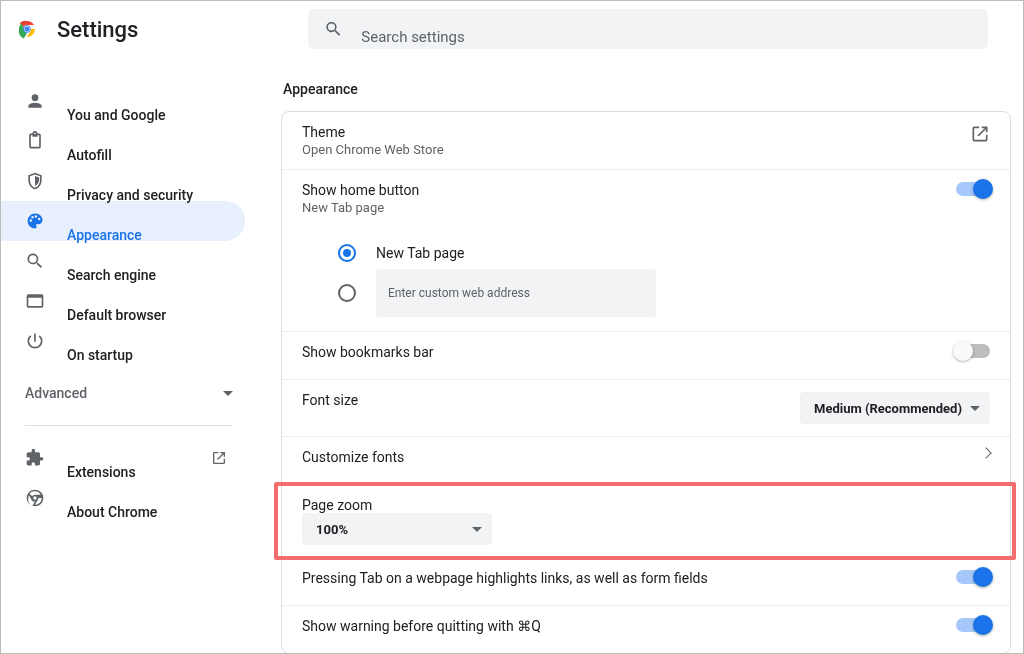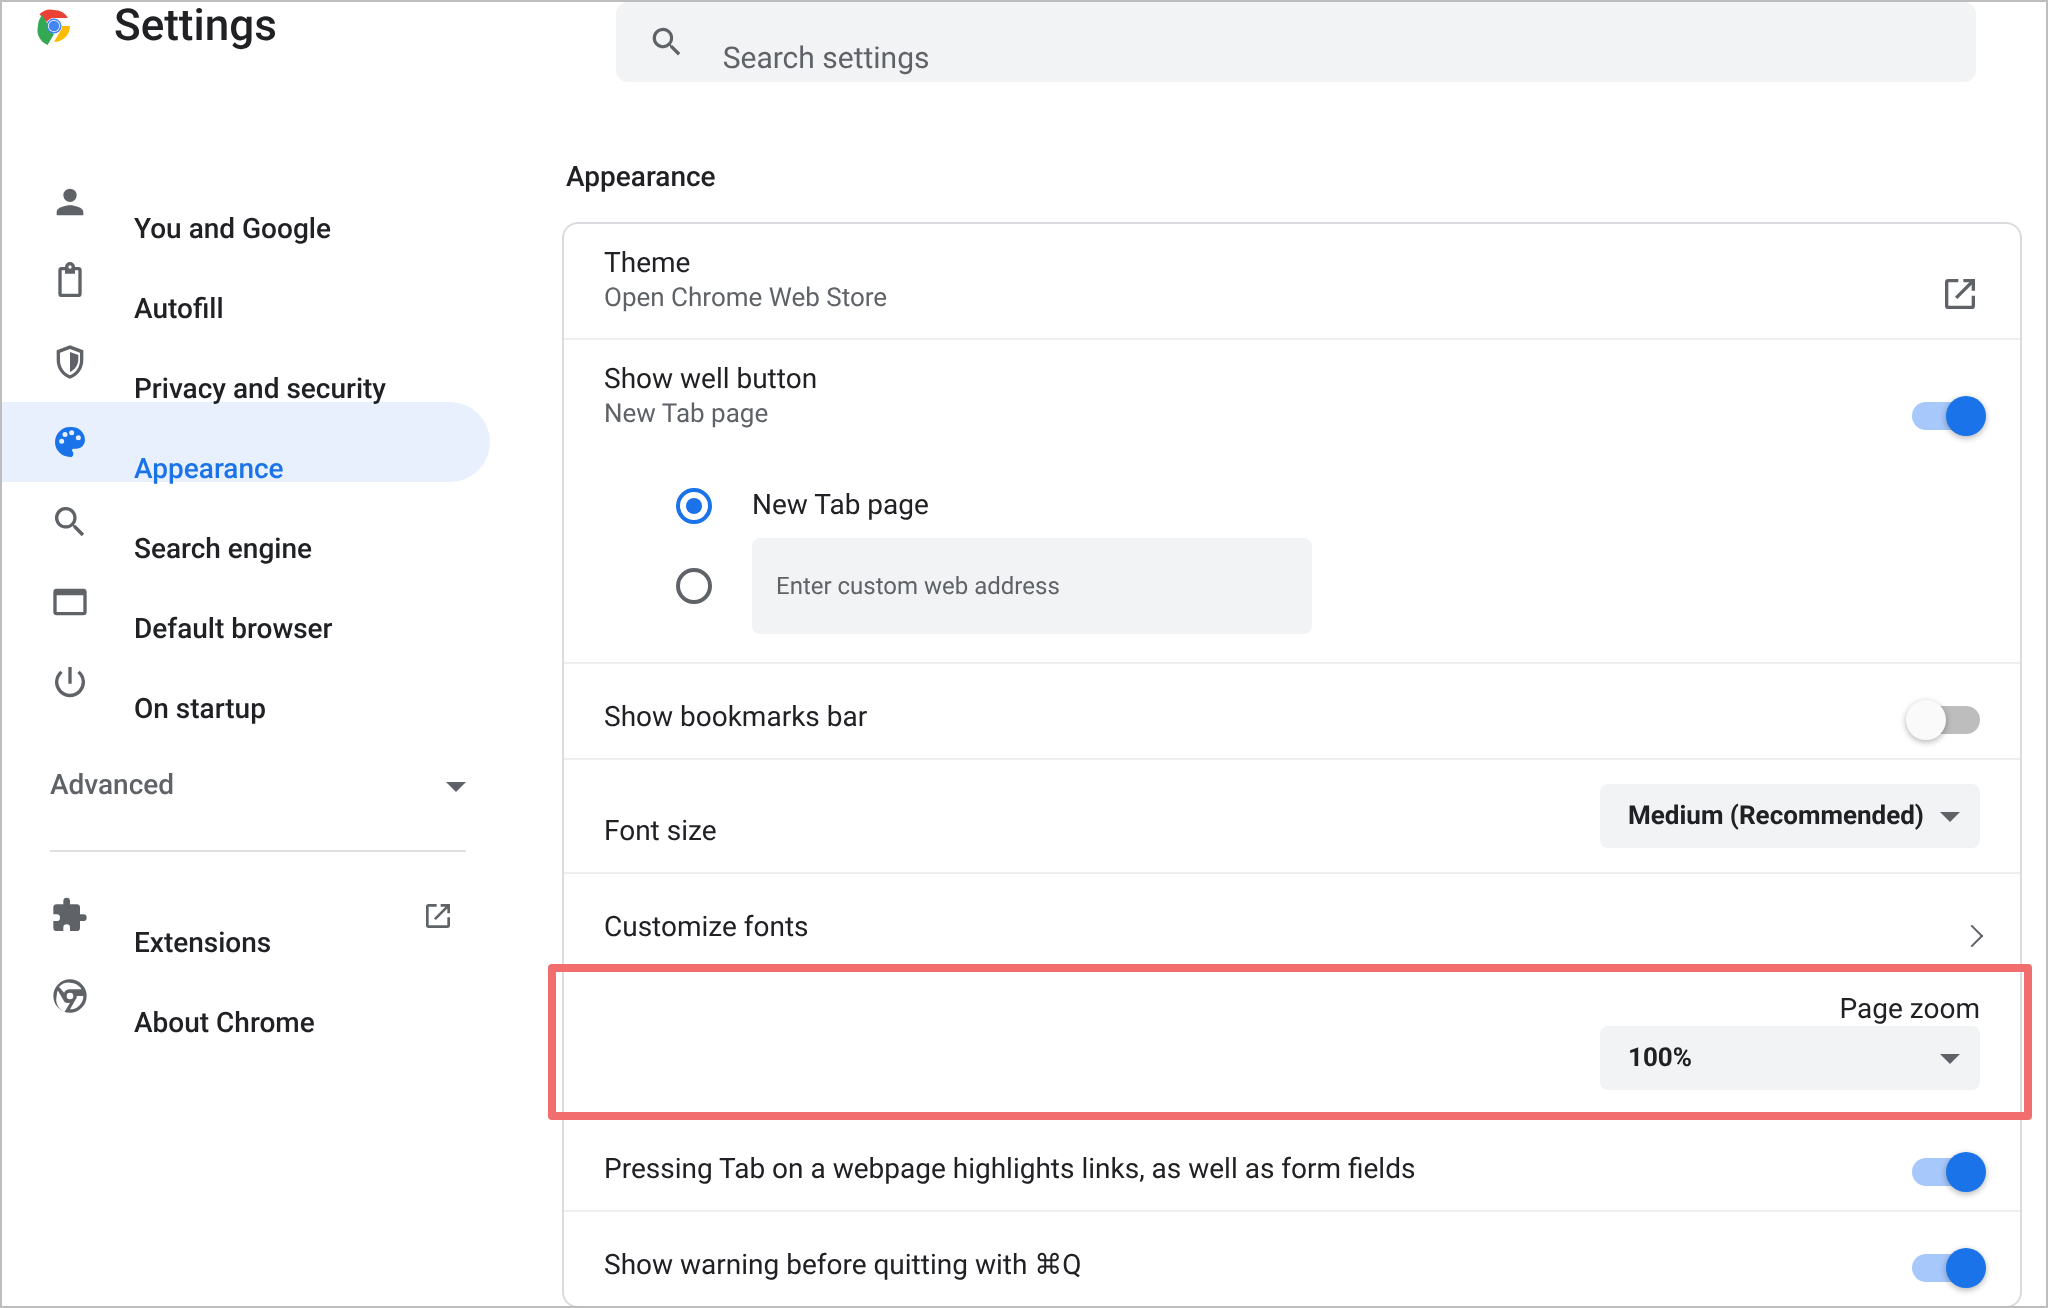--- a/index.html
+++ b/index.html
@@ -9,21 +9,21 @@
     --text-2:#5f6368;
     --divider:#e0e0e0;
     --row-divider:#eeeeee;
     --control-bg:#f1f3f4;
     --card-border:#dadce0;
     --page:#ffffff;
   }
   *{box-sizing:border-box;font-family:Roboto,"Segoe UI",Arial,sans-serif;}
   body{margin:0;background:var(--page);width:1024px;height:654px;overflow:hidden;border:1px solid #bdbdbd;}
   
-  .header{display:flex;height:56px;padding:0 14px;}
+  .header{display:flex;align-items:center;height:56px;padding:0 14px;}
   .chrome-logo{width:24px;height:24px;margin-right:18px;}
   .page-title{font-size:22px;font-weight:500;color:var(--text);}
   .search-wrap{flex:1;margin-left:170px;}
   .search{height:40px;background:var(--control-bg);border-radius:20px/20px;border-radius:6px;display:flex;align-items:center;padding:0 16px;max-width:680px;}
   .search input{border:0;background:transparent;outline:0;font-size:15px;color:var(--text);width:100%;margin-top:16px;}
   .search input::placeholder{color:var(--text-2);}
   .search-ico{width:20px;height:20px;fill:var(--text-2);margin-right:16px;}
   
   .body{display:flex;height:calc(654px - 56px);}
   .sidebar{width:256px;padding-top:24px;}
@@ -32,21 +32,21 @@
   .nav-item.active .nav-ico{fill:var(--blue);}
   .nav-ico{width:20px;height:20px;fill:var(--text-2);margin-right:22px;flex:none;}
   .nav-label{font-size:14px;font-weight:500;margin-top:28px;}
   .adv{display:flex;align-items:center;height:40px;padding:0 24px;margin-top:12px;color:var(--text-2);font-size:14px;font-weight:500;cursor:pointer;justify-content:space-between;}
   .sep{height:1px;background:var(--divider);margin:12px 24px;}
   .nav-item .ext-open{margin-left:auto;margin-right:18px;width:16px;height:16px;fill:var(--text-2);}
   
   .main{flex:1;padding:24px 12px 0 24px;overflow:auto;}
   .section-title{font-size:14px;font-weight:500;color:var(--text);margin:0 0 14px 2px;}
   .card{border:1px solid var(--card-border);border-radius:8px;}
-  .row{display:flex;align-items:flex-end;min-height:48px;padding:12px 20px;border-top:1px solid var(--row-divider);}
+  .row{display:flex;align-items:flex-start;min-height:48px;padding:12px 20px;border-top:1px solid var(--row-divider);}
   .row:first-child{border-top:0;}
   .row-title{font-size:14px;color:var(--text);}
   .row-sub{font-size:13px;color:var(--text-2);margin-top:2px;}
   .row-left{display:flex;flex-direction:column;}
   .row-spacer{flex:1;}
   .open-ico{width:20px;height:20px;fill:var(--text-2);}
   .arrow-ico{width:8px;height:8px;border-right:1.5px solid var(--text-2);border-bottom:1.5px solid var(--text-2);transform:rotate(-45deg);}
   
   .toggle{position:relative;width:34px;height:14px;border-radius:7px;background:#bdbdbd;}
   .toggle::after{content:"";position:absolute;top:-3px;width:20px;height:20px;border-radius:50%;background:#fafafa;box-shadow:0 1px 3px rgba(0,0,0,.3);}
@@ -172,21 +172,21 @@
           <span class="row-sub">Open Chrome Web Store</span>
         </div>
         <div class="row-spacer"></div>
         <svg class="open-ico" viewBox="0 0 24 24">
             <path d="M14 3v2h3.6L9 13.6 10.4 15 19 6.4V10h2V3h-7zM5 5h6V3H5a2 2 0 0 0-2 2v14a2 2 0 0 0 2 2h14a2 2 0 0 0 2-2v-6h-2v6H5V5z"></path>
           </svg>
       </div>
 
       <div class="row" style="border-bottom:0;">
         <div class="row-left">
-          <span class="row-title">Show well button</span>
+          <span class="row-title">Show home button</span>
           <span class="row-sub">New Tab page</span>
         </div>
         <div class="row-spacer"></div>
         <div class="toggle on"></div>
       </div>
 
       <div class="radio-block">
         <div class="radio-row">
           <div class="radio checked"></div>
           <span class="row-title">New Tab page</span>

